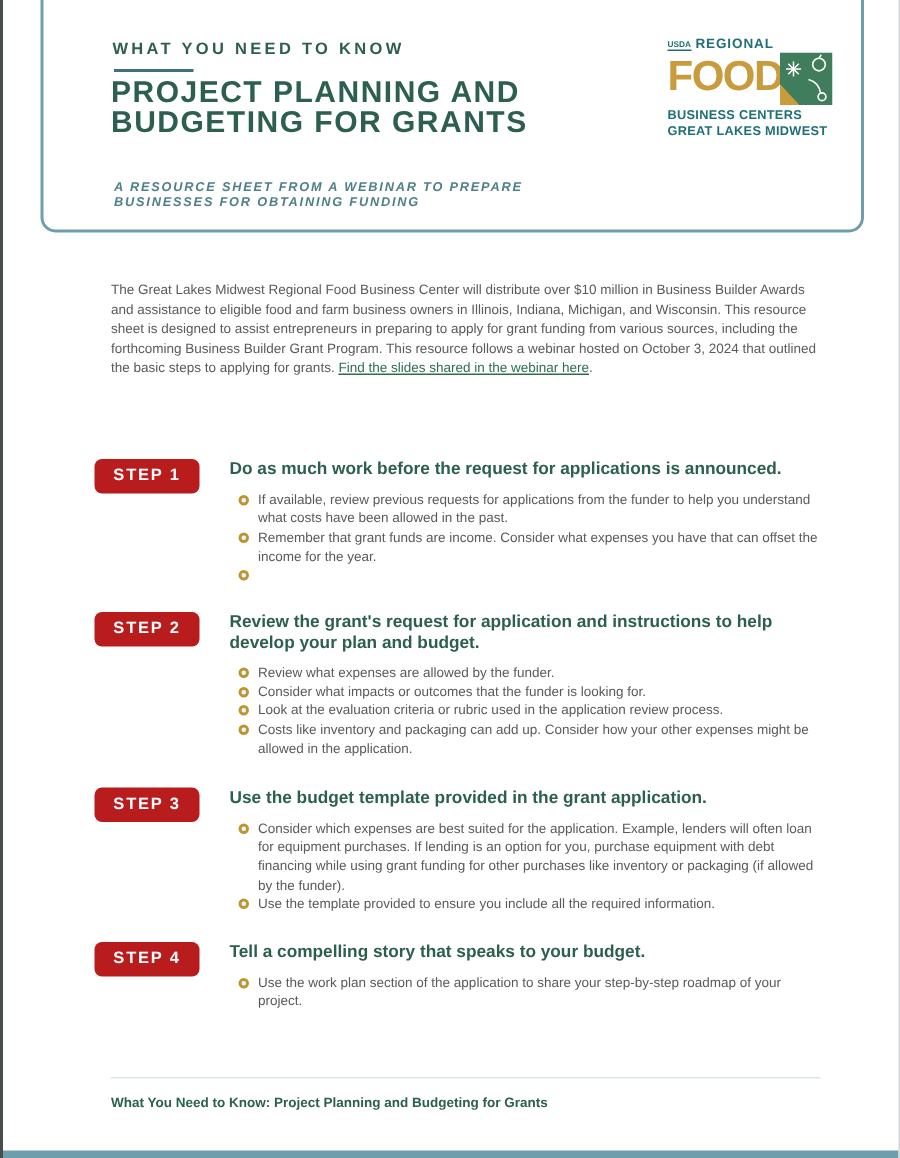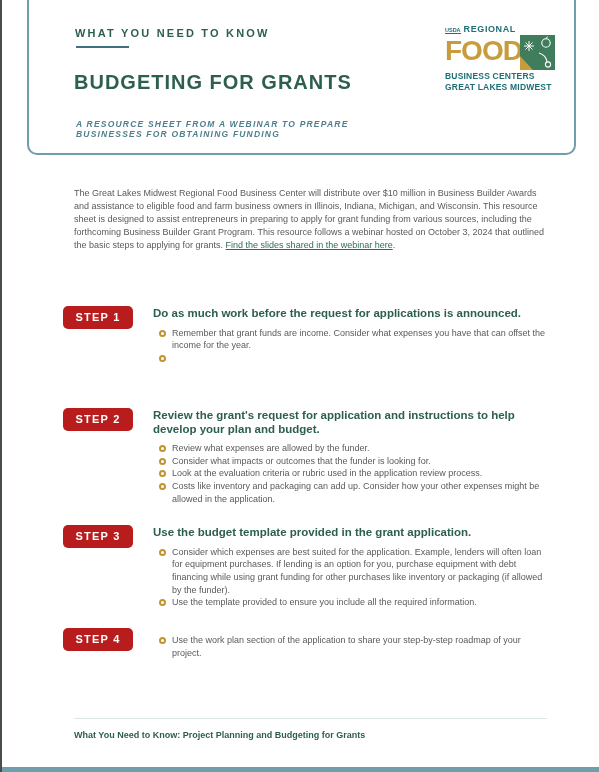--- a/index.html
+++ b/index.html
@@ -48,21 +48,21 @@
 </style>
 </head>
 <body>
 
 <div class="page">
 
   <div class="header-box"></div>
   <div class="eyebrow">WHAT YOU NEED TO KNOW</div>
   <div class="eyebrow-rule"></div>
   <h1 class="title">
-    <br>
+    <span>PROJECT PLANNING AND</span><br>
     <span>BUDGETING FOR GRANTS</span>
   </h1>
   <div class="subtitle">
     <span>A RESOURCE SHEET FROM A WEBINAR TO PREPARE</span><br>
     <span>BUSINESSES FOR OBTAINING FUNDING</span>
   </div>
 
   <div class="logo">
     <div class="logo-row1">
       <span class="usda">USDA</span>
@@ -90,20 +90,21 @@
   </div>
 
   <p class="intro"><span>The Great Lakes Midwest Regional Food Business Center will distribute over $10 million in Business Builder Awards and assistance to eligible food and farm business owners in Illinois, Indiana, Michigan, and Wisconsin. This resource sheet is designed to assist entrepreneurs in preparing to apply for grant funding from various sources, including the forthcoming Business Builder Grant Program. This resource follows a webinar hosted on October 3, 2024 that outlined the basic steps to applying for grants. </span><a href="#">Find the slides shared in the webinar here</a><span>.</span></p>
 
 
   <section class="step" style="top:306px;">
     <div class="badge">STEP 1</div>
     <div class="step-body">
       <h3 class="step-heading">Do as much work before the request for applications is announced.</h3>
       <ul class="bullets">
+        <li><span class="dot"></span><span>If available, review previous requests for applications from the funder to help you understand what costs have been allowed in the past.</span></li>
         <li><span class="dot"></span><span>Remember that grant funds are income. Consider what expenses you have that can offset the income for the year.</span></li>
         <li><span class="dot"></span></li>
       </ul>
     </div>
   </section>
 
   <section class="step" style="top:408px;">
     <div class="badge">STEP 2</div>
     <div class="step-body">
       <h3 class="step-heading">Review the grant's request for application and instructions to help develop your plan and budget.</h3>
@@ -123,20 +124,21 @@
       <ul class="bullets">
         <li><span class="dot"></span><span>Consider which expenses are best suited for the application. Example, lenders will often loan for equipment purchases. If lending is an option for you, purchase equipment with debt financing while using grant funding for other purchases like inventory or packaging (if allowed by the funder).</span></li>
         <li><span class="dot"></span><span>Use the template provided to ensure you include all the required information.</span></li>
       </ul>
     </div>
   </section>
 
   <section class="step" style="top:628px;">
     <div class="badge">STEP 4</div>
     <div class="step-body">
+      <h3 class="step-heading">Tell a compelling story that speaks to your budget.</h3>
       <ul class="bullets">
         <li><span class="dot"></span><span>Use the work plan section of the application to share your step-by-step roadmap of your project.</span></li>
       </ul>
     </div>
   </section>
 
   <div class="footer-rule"></div>
   <div class="footer-text">What You Need to Know: Project Planning and Budgeting for Grants</div>
   <div class="bottom-bar"></div>
 

